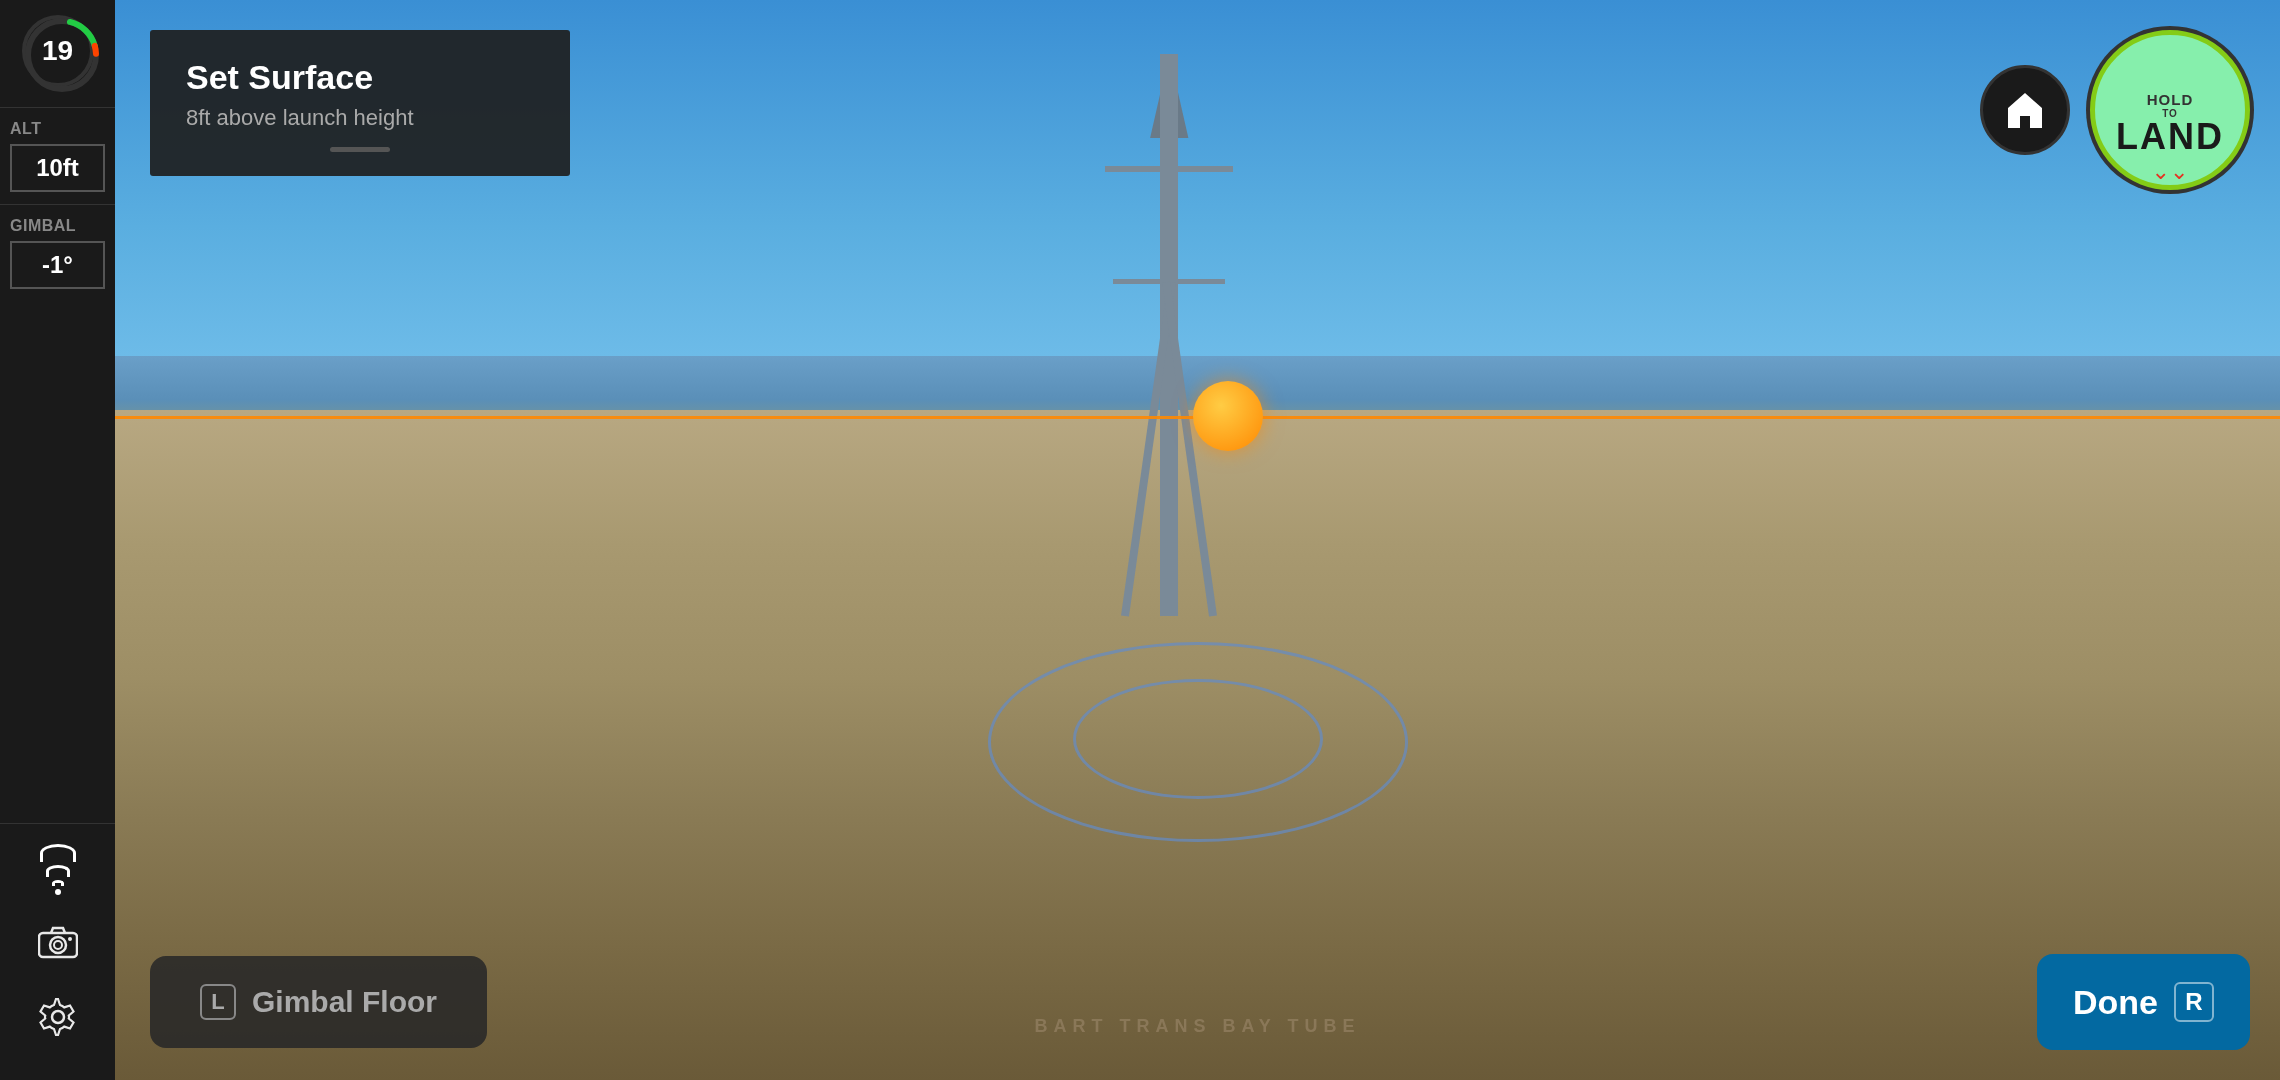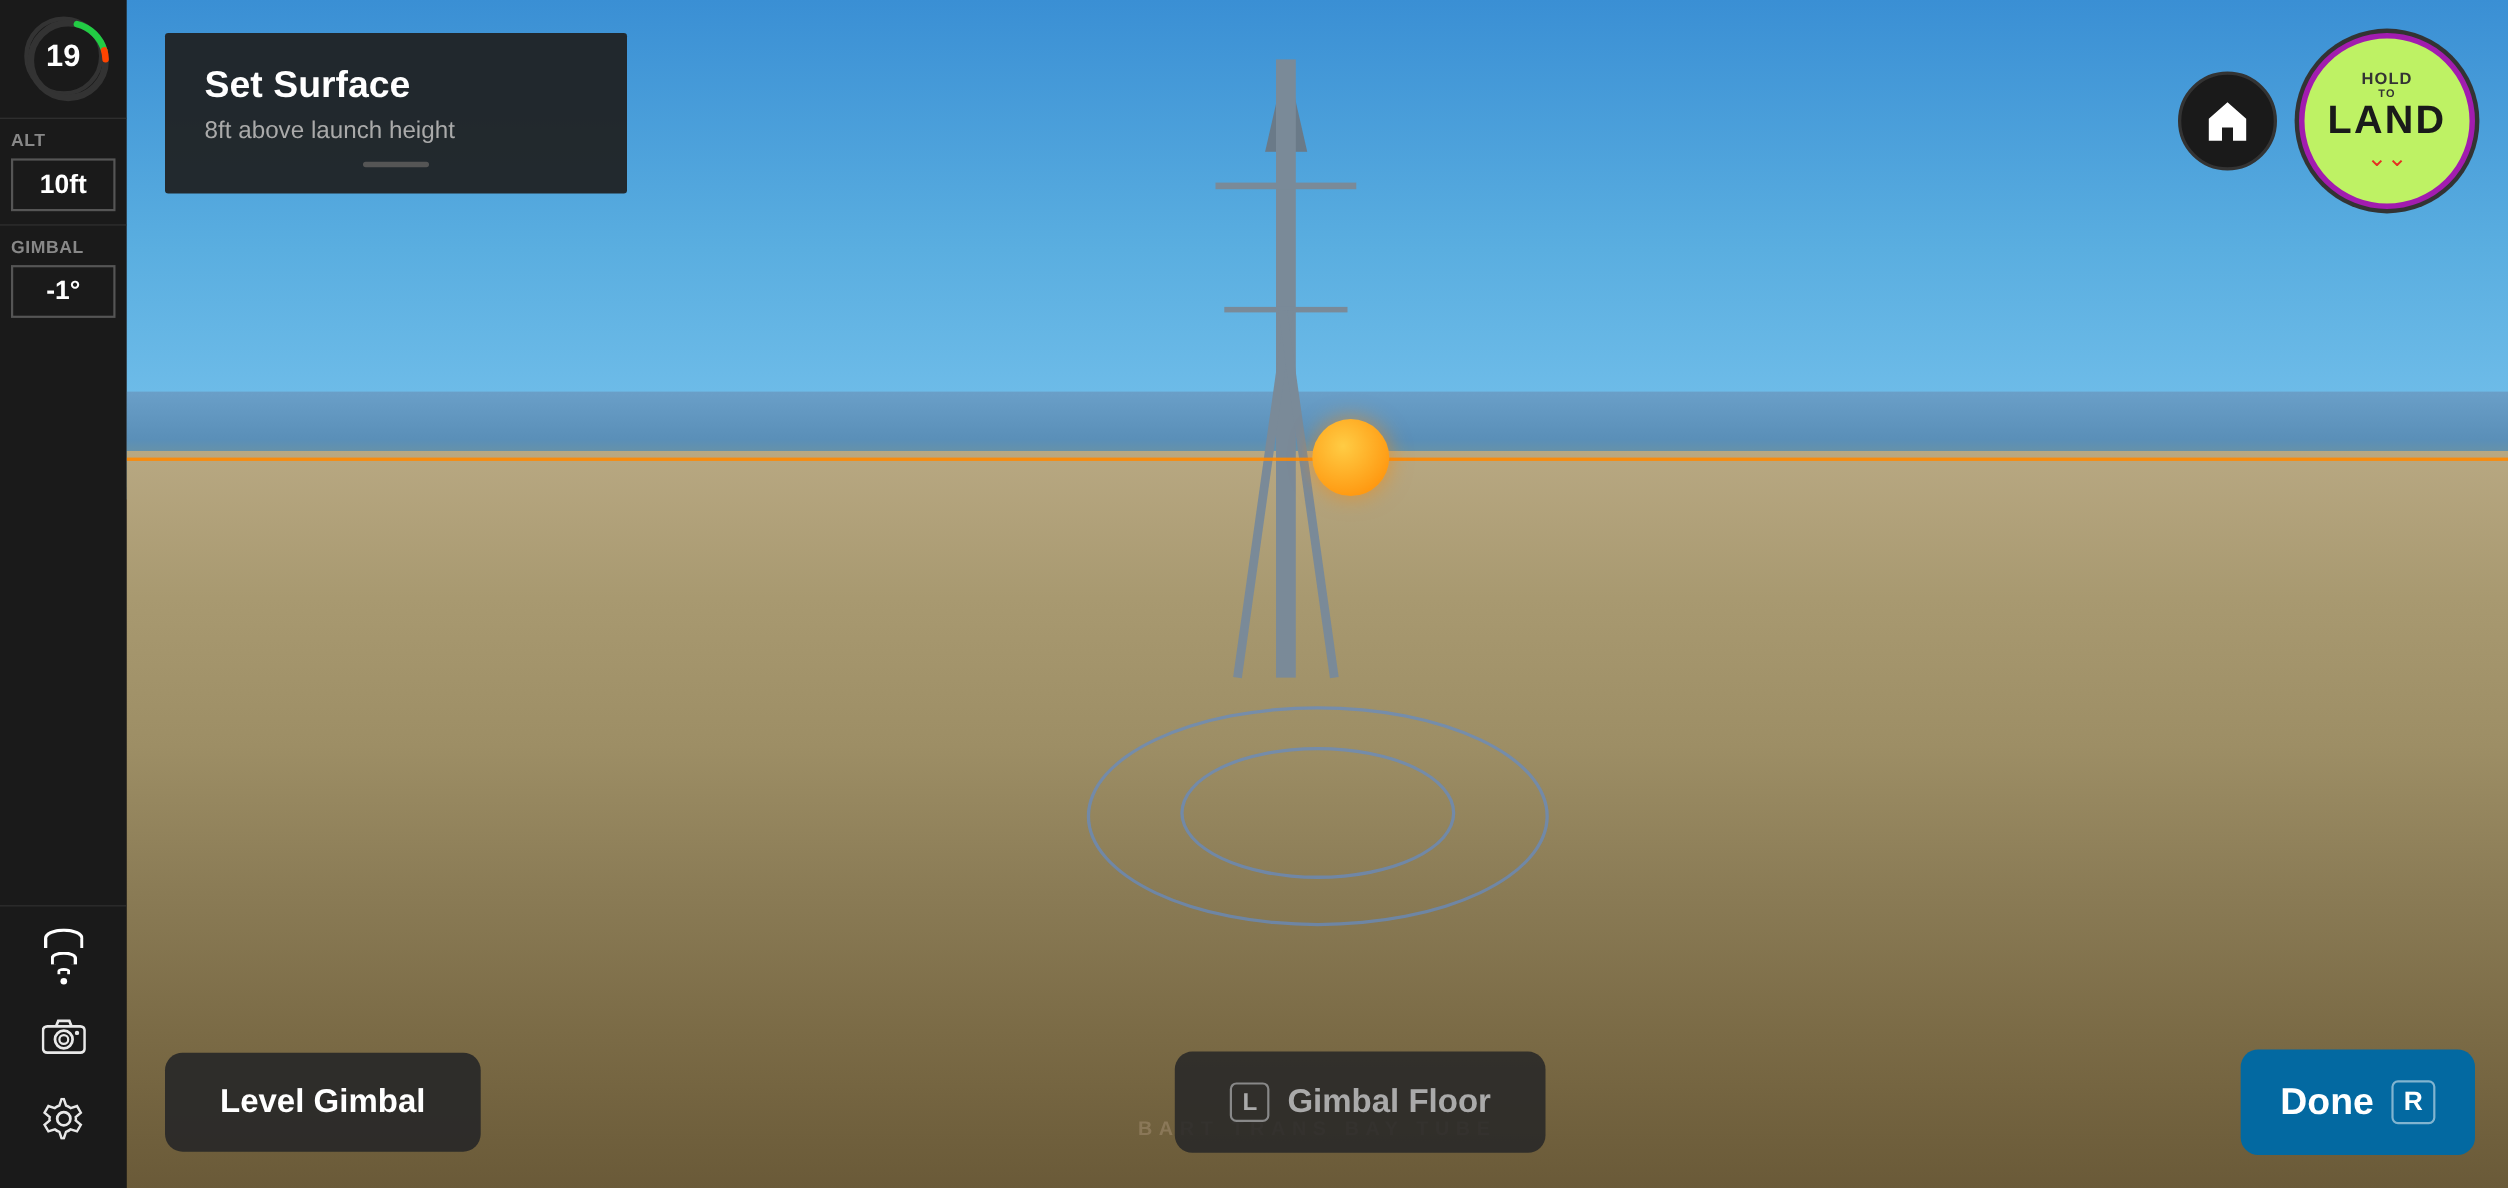--- a/index.html
+++ b/index.html
@@ -283,26 +283,26 @@
     .home-btn svg {
       width: 44px;
       height: 44px;
       fill: #fff;
     }
 
     .hold-to-land-btn {
       width: 160px;
       height: 160px;
       border-radius: 50%;
-      background: #bef264;
-      border: 5px solid #a21caf;
+      background: #86efac;
+      border: 5px solid #84cc16;
       display: flex;
       flex-direction: column;
       align-items: center;
-      justify-content: center;
+      justify-content: flex-end;
       cursor: pointer;
       box-shadow: 0 0 0 4px #333;
     }
     .hold-label-small {
       font-size: 15px;
       font-weight: bold;
       color: #333;
       letter-spacing: 1px;
       text-transform: uppercase;
     }
@@ -549,21 +549,20 @@
     <span class="hold-label-small">HOLD</span>
     <span class="hold-label-to">TO</span>
     <span class="hold-label-land">LAND</span>
     <span class="hold-land-chevron">
       ⌄⌄
     </span>
   </div>
 </div>
 
 <div id="bottom-bar">
-  <button class="bottom-btn btn-dark">Level Gimbal</button>
 
   <div class="btn-center-floor">
     <div class="key-badge">L</div>
     <span>Gimbal Floor</span>
   </div>
 
   <div class="btn-done">
     <span>Done</span>
     <div class="key-badge">R</div>
   </div>

